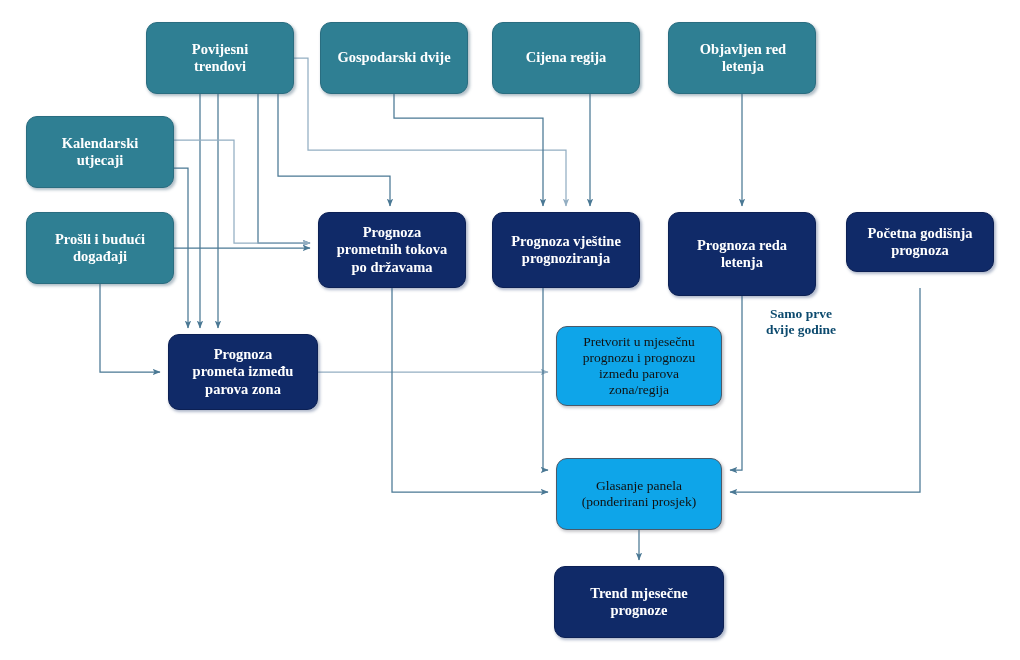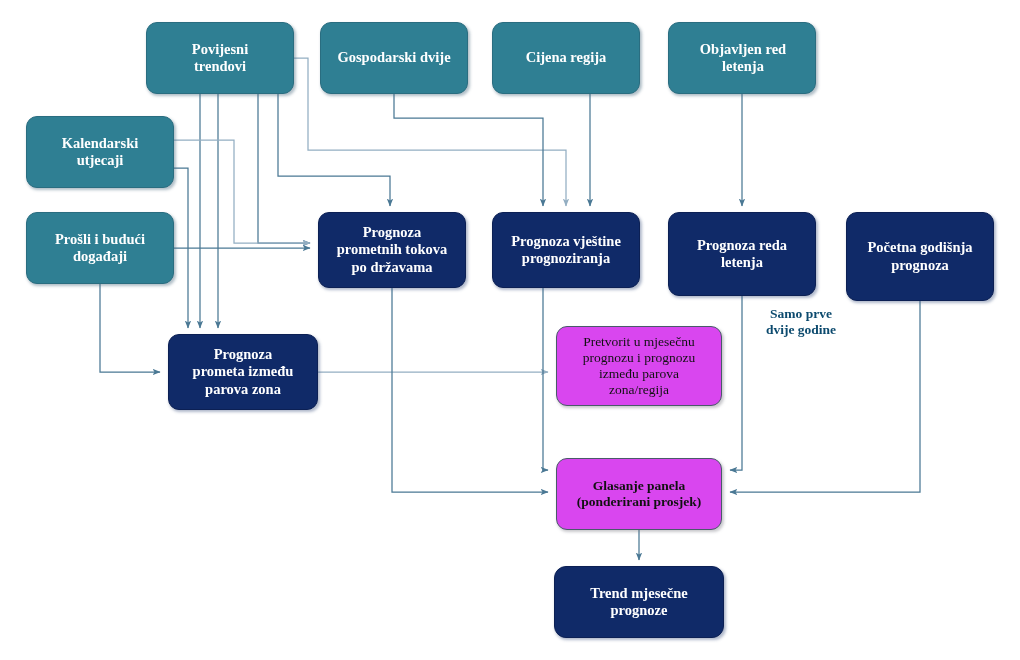--- a/index.html
+++ b/index.html
@@ -12,21 +12,21 @@
         justify-content:center;text-align:center;border-radius:11px;
         padding:4px 6px;line-height:1.18;}
   .node span{display:block;width:100%;}
 
   .node.teal{background:#2f7f93;border:1.3px solid #2a6d80;color:#ffffff;
              font-weight:bold;font-size:14.5px;
              box-shadow:1.5px 2px 3px rgba(80,110,130,.45);}
   .node.navy{background:#102a68;border:1.3px solid #0c2054;color:#ffffff;
              font-weight:bold;font-size:14.5px;
              box-shadow:1.5px 2px 3px rgba(80,100,140,.45);}
-  .node.orange{background:#d946ef;border:1.6px solid #4a5a6a;color:#111111;
+  .node.orange{background:#0ea5e9;border:1.6px solid #4a5a6a;color:#111111;
                font-weight:normal;font-size:13.5px;
                box-shadow:1.5px 2px 3px rgba(120,120,130,.40);}
 
   .annot{position:absolute;color:#0c4a6e;font-weight:bold;font-size:13.5px;
          line-height:1.22;text-align:center;}
 </style>
 </head>
 <body>
 
 <div id="canvas">
@@ -103,33 +103,33 @@
       </div>
       <div class="node navy" style="left: 318px; top: 212px; width: 148px; height: 76px;">
         <span>Prognoza<br>prometnih tokova<br>po državama</span>
       </div>
       <div class="node navy" style="left: 492px; top: 212px; width: 148px; height: 76px;">
         <span>Prognoza vještine<br>prognoziranja</span>
       </div>
       <div class="node navy" style="left: 668px; top: 212px; width: 148px; height: 84px;">
         <span>Prognoza reda<br>letenja</span>
       </div>
-      <div class="node navy" style="left: 846px; top: 212px; width: 148px; height: 89px;">
+      <div class="node navy" style="left: 846px; top: 212px; width: 148px; height: 60px;">
         <span>Početna godišnja<br>prognoza</span>
       </div>
       <div class="node navy" style="left: 168px; top: 334px; width: 150px; height: 76px;">
         <span>Prognoza<br>prometa između<br>parova zona</span>
       </div>
       <div class="node orange" style="left: 556px; top: 326px; width: 166px; height: 80px;">
         <span>Pretvorit u mjesečnu<br>prognozu i prognozu<br>između parova<br>zona/regija</span>
       </div>
-      <div class="node orange" style="left: 556px; top: 458px; width: 166px; height: 72px; font-weight: bold;">
+      <div class="node orange" style="left: 556px; top: 458px; width: 166px; height: 72px;">
         <span>Glasanje panela<br>(ponderirani prosjek)</span>
       </div>
-      <div class="node navy" style="left: 554px; top: 566px; width: 170px; height: 72px; border-radius: 12px;">
+      <div class="node navy" style="left: 554px; top: 566px; width: 170px; height: 72px;">
         <span>Trend mjesečne<br>prognoze</span>
       </div>
     </div>
   <div id="annots">
       <div class="annot" style="left: 746px; top: 306px; width: 110px;">Samo prve<br>dvije godine</div>
     </div>
 
 </div>
 
 </body></html>

